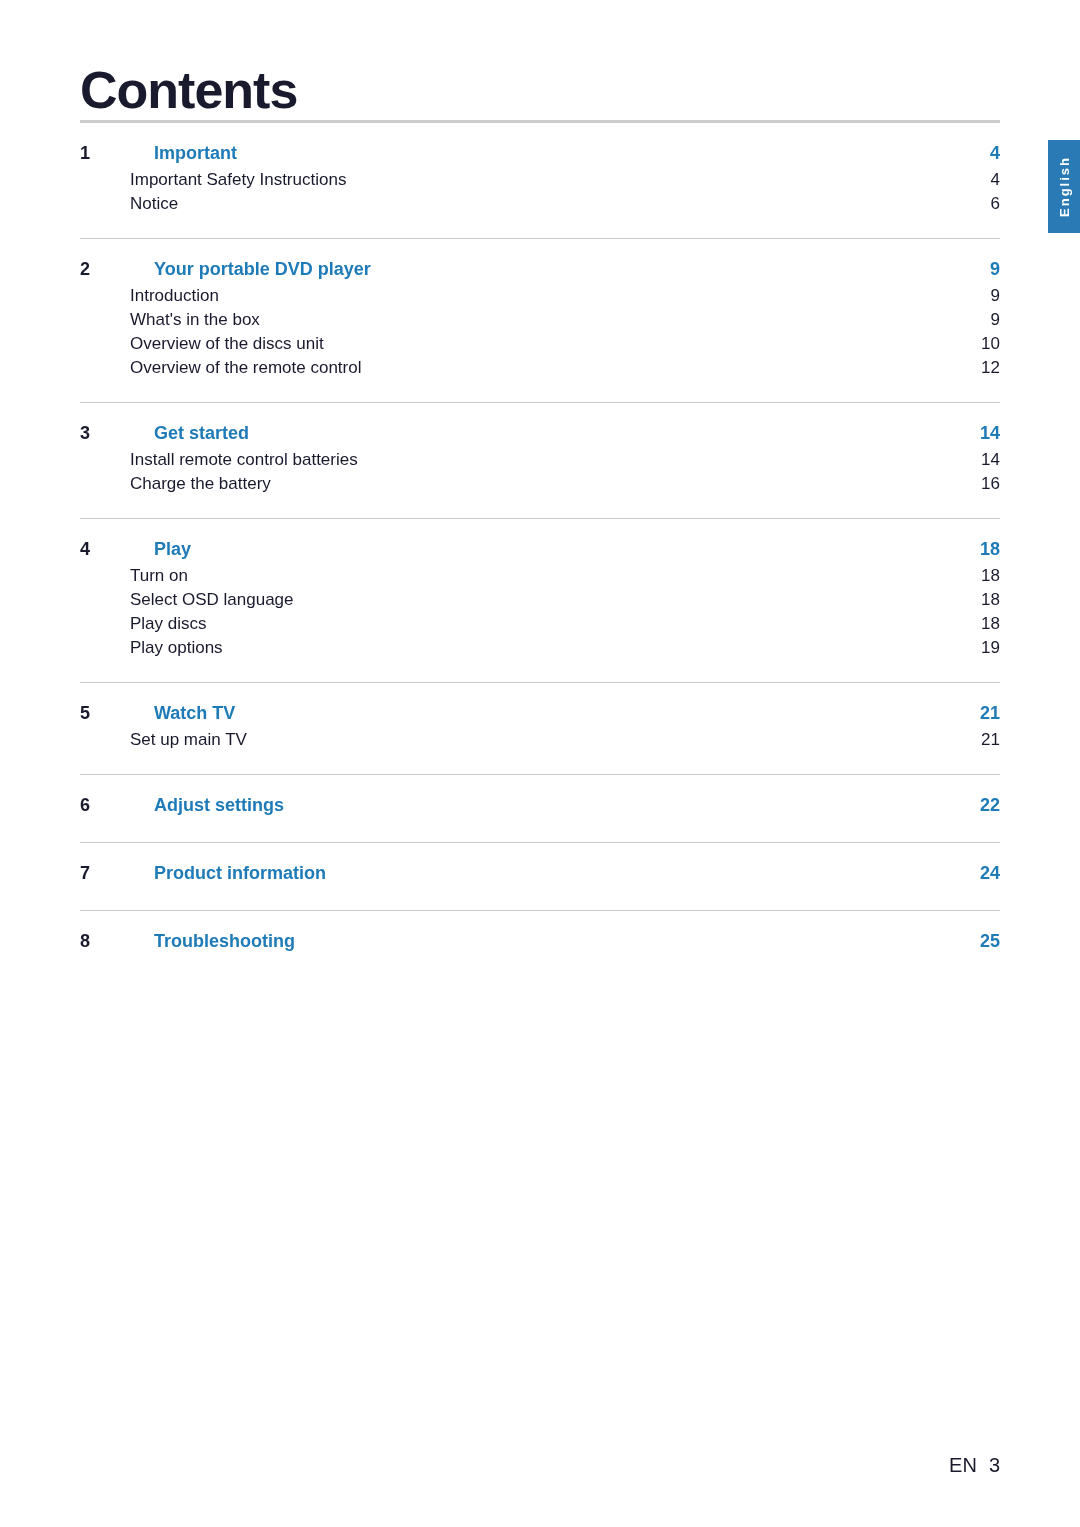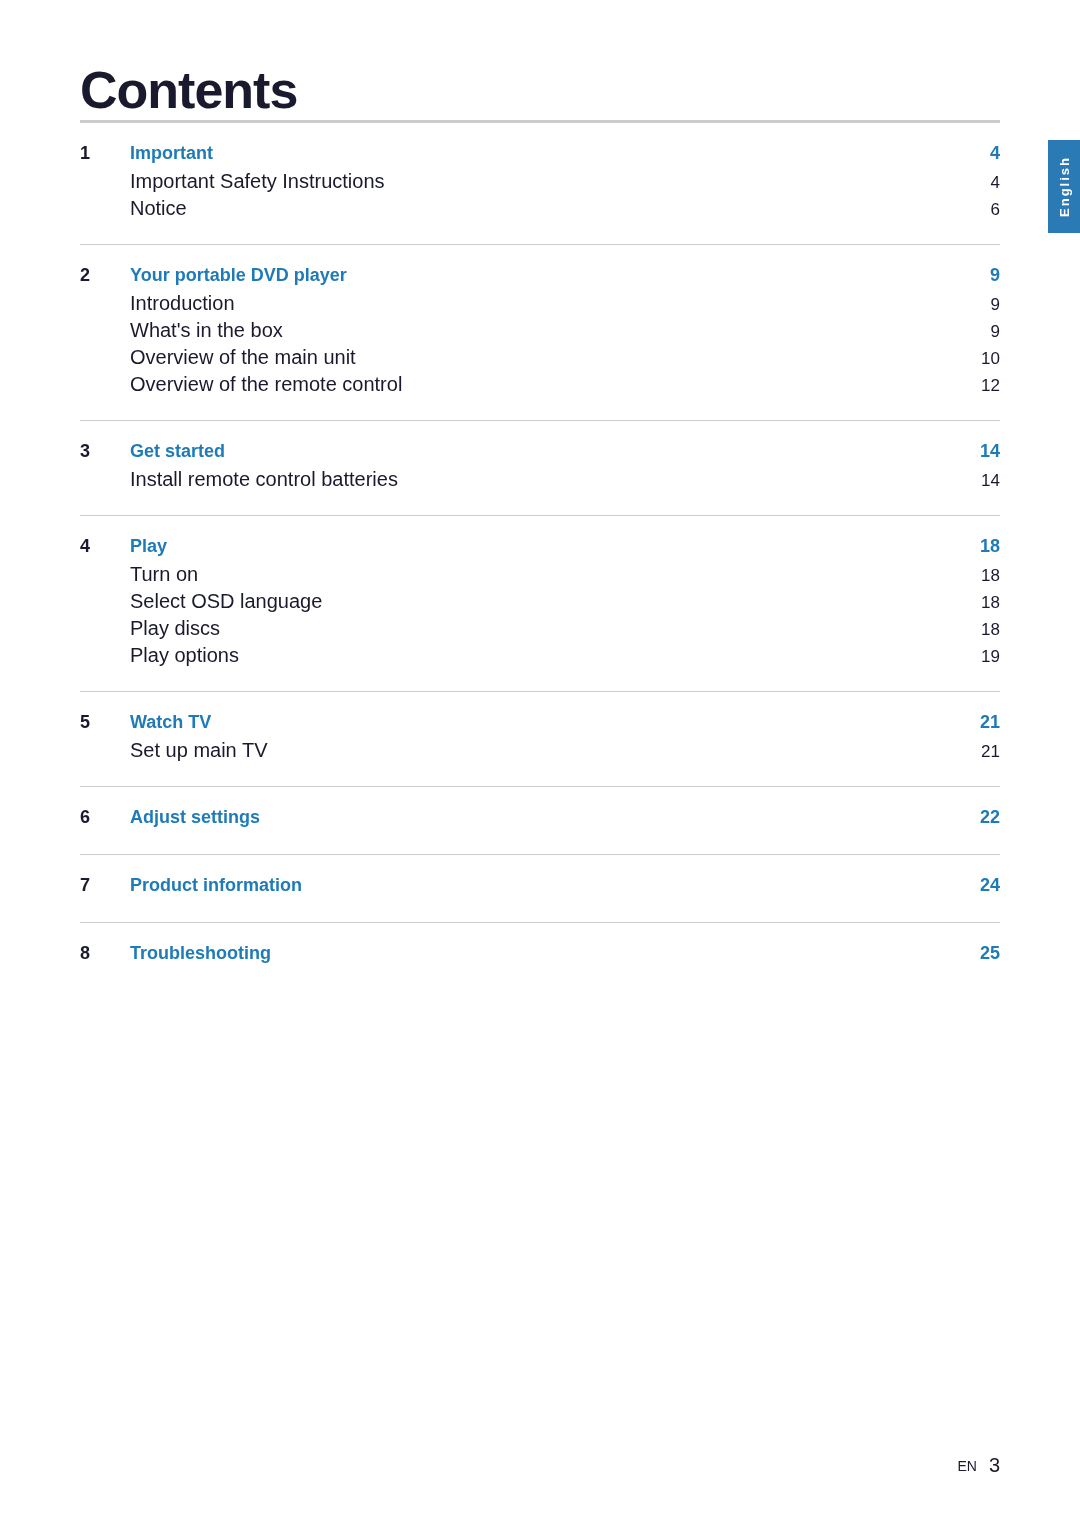--- a/index.html
+++ b/index.html
@@ -79,20 +79,21 @@
       color: #1a1a2e;
       min-width: 50px;
       flex-shrink: 0;
     }
 
     .toc-heading {
       font-size: 18px;
       font-weight: bold;
       color: #1e7bb8;
       flex: 1;
+      margin-left: 24px;
     }
 
     .toc-page {
       font-size: 18px;
       color: #1e7bb8;
       font-weight: bold;
       min-width: 40px;
       text-align: right;
     }
 
@@ -102,21 +103,21 @@
       margin-bottom: 4px;
       width: 100%;
     }
 
     .toc-sub-indent {
       min-width: 50px;
       flex-shrink: 0;
     }
 
     .toc-sub-text {
-      font-size: 20px;
+      font-size: 17px;
       color: #1a1a2e;
       flex: 1;
     }
 
     .toc-sub-page {
       font-size: 17px;
       color: #1a1a2e;
       min-width: 40px;
       text-align: right;
     }
@@ -124,21 +125,21 @@
     .footer-area {
       position: absolute;
       bottom: 50px;
       right: 80px;
       display: flex;
       align-items: center;
       gap: 12px;
     }
 
     .footer-en {
-      font-size: 14px;
+      font-size: 20px;
       color: #1a1a2e;
       font-weight: normal;
     }
 
     .footer-num {
       font-size: 20px;
       color: #1a1a2e;
     }
   </style>
 </head>
@@ -183,39 +184,44 @@
           <span class="toc-sub-text">Introduction</span>
           <span class="toc-sub-page">9</span>
         </div>
         <div class="toc-subrow">
           <span class="toc-sub-indent"></span>
           <span class="toc-sub-text">What's in the box</span>
           <span class="toc-sub-page">9</span>
         </div>
         <div class="toc-subrow">
           <span class="toc-sub-indent"></span>
-          <span class="toc-sub-text">Overview of the main unit</span>
+          <span class="toc-sub-text">Overview of the discs unit</span>
           <span class="toc-sub-page">10</span>
         </div>
         <div class="toc-subrow">
           <span class="toc-sub-indent"></span>
           <span class="toc-sub-text">Overview of the remote control</span>
           <span class="toc-sub-page">12</span>
         </div>
       </div>
       <div class="toc-section">
         <div class="toc-row">
           <span class="toc-number">3</span>
           <span class="toc-heading">Get started</span>
           <span class="toc-page">14</span>
         </div>
         <div class="toc-subrow">
           <span class="toc-sub-indent"></span>
           <span class="toc-sub-text">Install remote control batteries</span>
           <span class="toc-sub-page">14</span>
+        </div>
+        <div class="toc-subrow">
+          <span class="toc-sub-indent"></span>
+          <span class="toc-sub-text">Charge the battery</span>
+          <span class="toc-sub-page">16</span>
         </div>
       </div>
       <div class="toc-section">
         <div class="toc-row">
           <span class="toc-number">4</span>
           <span class="toc-heading">Play</span>
           <span class="toc-page">18</span>
         </div>
         <div class="toc-subrow">
           <span class="toc-sub-indent"></span>

